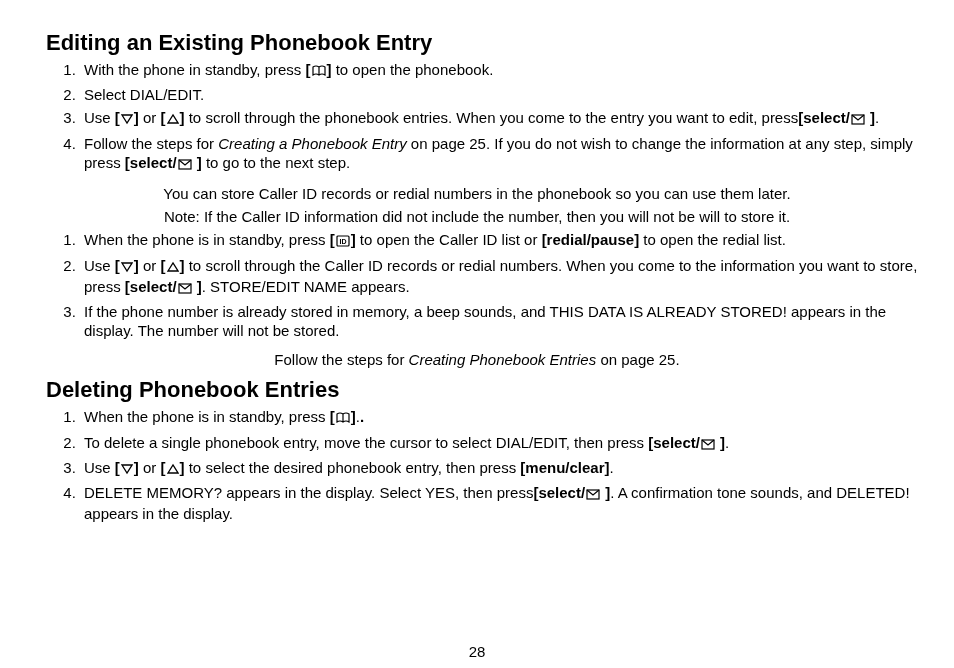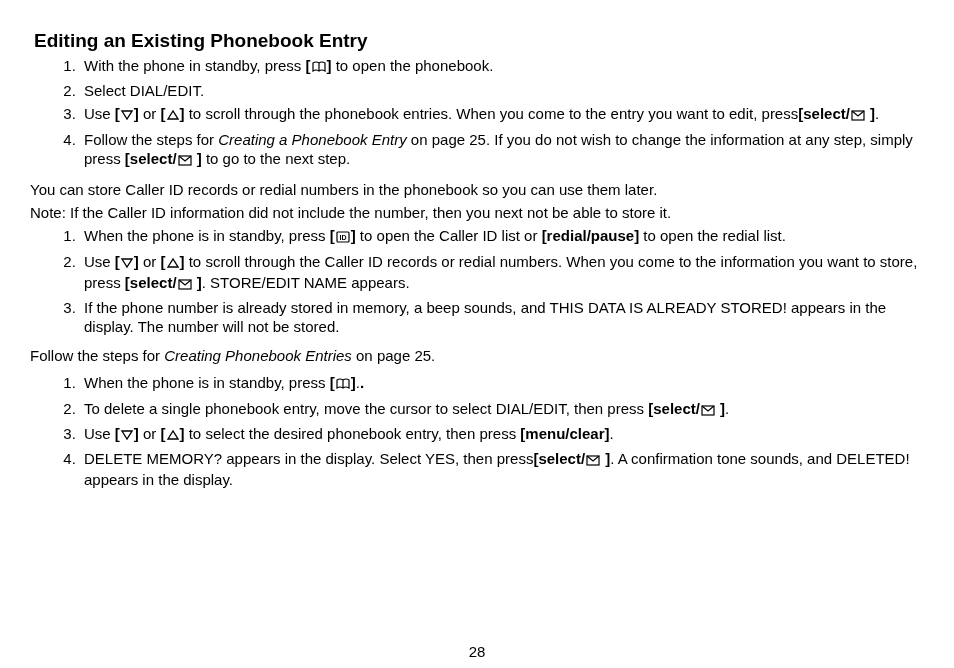--- a/index.html
+++ b/index.html
@@ -10,28 +10,29 @@
     color: #000;
   }
   .page {
     width: 954px;
     height: 668px;
     box-sizing: border-box;
     padding: 30px 30px 0 30px;
     position: relative;
   }
   h2 {
-    font-size: 19px;
+    font-size: 22px;
     font-weight: bold;
-    margin: 0 0 4px 4px;
+    margin: 0 0 4px 16px;
   }
   p.body {
     font-size: 15px;
     margin: 2px 0 4px 0;
     line-height: 1.28;
+    text-align: center;
   }
   ol {
     margin: 2px 0 10px 0;
     padding-left: 50px;
     font-size: 15px;
   }
   ol li {
     margin: 0 0 4px 0;
     padding-left: 4px;
     line-height: 1.28;
@@ -83,21 +84,21 @@
         <span>Follow the steps for </span><span class="italic">Creating a Phonebook Entry</span><span> on page 25. If you do not wish to change the information at any step, simply press </span><span class="bold"><span>[select/</span><span class="icon"><svg width="14" height="11">
                 <rect x="1" y="1" width="12" height="9" fill="none" stroke="#000" stroke-width="1.2"></rect>
                 <path d="M1 1 L7 6 L13 1" fill="none" stroke="#000" stroke-width="1.2"></path>
               </svg></span><span> ]</span></span><span> to go to the next step.</span>
       </li>
     </ol>
   </div>
 
   <div class="section">
     <p class="body">You can store Caller ID records or redial numbers in the phonebook so you can use them later.</p>
-    <p class="body">Note: If the Caller ID information did not include the number, then you next not be able to store it.</p>
+    <p class="body">Note: If the Caller ID information did not include the number, then you will not be will to store it.</p>
     <ol>
       <li>
         <span>When the phone is in standby, press </span><span class="bold">[<span class="icon"><svg width="14" height="12">
                 <rect x="1" y="1" width="12" height="10" rx="1" fill="none" stroke="#000" stroke-width="1.2"></rect>
                 <text x="7" y="9" font-size="7" text-anchor="middle" font-family="Arial" font-weight="bold">ID</text>
               </svg></span>]</span><span> to open the Caller ID list or </span><span class="bold">[redial/pause]</span><span> to open the redial list.</span>
       </li>
       <li>
         <span>Use </span><span class="bold">[<span class="icon"><svg width="12" height="12">
                 <path d="M1 2 L6 10 L11 2 Z" fill="none" stroke="#000" stroke-width="1.3"></path>
@@ -109,20 +110,21 @@
               </svg></span><span> ]</span></span><span>. STORE/EDIT NAME appears.</span>
       </li>
       <li>If the phone number is already stored in memory, a beep sounds, and THIS DATA IS ALREADY STORED! appears in the display. The number will not be stored.</li>
     </ol>
     <p class="body">
       <span>Follow the steps for </span><span class="italic">Creating Phonebook Entries</span><span> on page 25.</span>
     </p>
   </div>
 
   <div class="section">
+    <h2>Deleting Phonebook Entries</h2>
     <ol>
       <li>
         <span>When the phone is in standby, press </span><span class="bold">[<span class="icon"><svg width="14" height="12">
                 <path d="M1 2 Q4 0 7 2 Q10 0 13 2 L13 10 Q10 8 7 10 Q4 8 1 10 Z M7 2 L7 10" fill="none" stroke="#000" stroke-width="1.2"></path>
               </svg></span>]</span><span>.</span><span class="bold">.</span>
       </li>
       <li>
         <span>To delete a single phonebook entry, move the cursor to select DIAL/EDIT, then press </span><span class="bold"><span>[select/</span><span class="icon"><svg width="14" height="11">
                 <rect x="1" y="1" width="12" height="9" fill="none" stroke="#000" stroke-width="1.2"></rect>
                 <path d="M1 1 L7 6 L13 1" fill="none" stroke="#000" stroke-width="1.2"></path>

